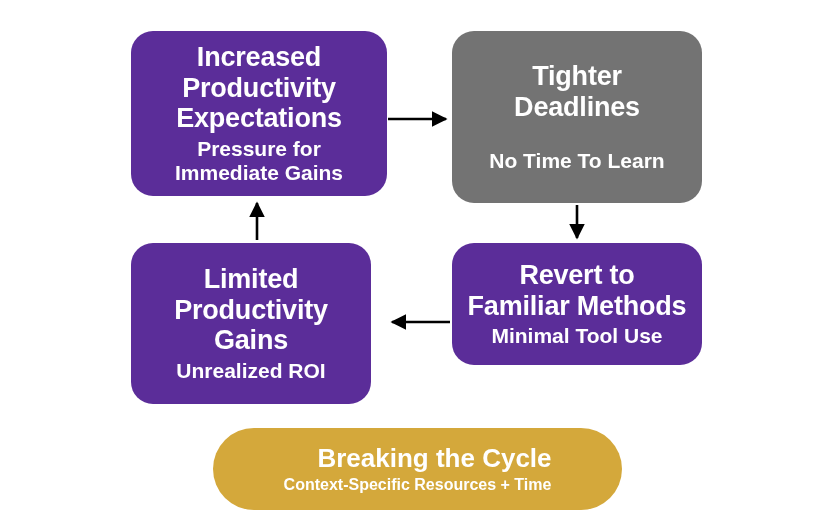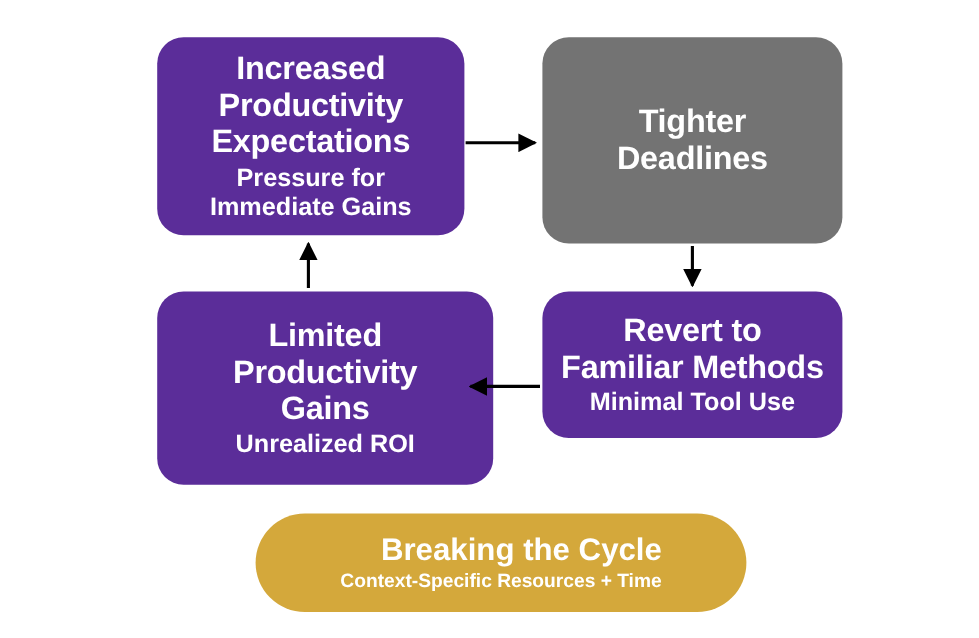--- a/index.html
+++ b/index.html
@@ -44,21 +44,21 @@
     font-size: 21px;
     font-weight: bold;
     line-height: 1.14;
     margin-top: 3px;
     white-space: pre-line;
   }
 
   #node-expectations { left: 131px; top: 31px;  width: 256px; height: 165px; }
   #node-deadlines    { left: 452px; top: 31px;  width: 250px; height: 172px; }
   #node-revert       { left: 452px; top: 243px; width: 250px; height: 122px; }
-  #node-limited      { left: 131px; top: 243px; width: 280px; height: 161px; }
+  #node-limited      { left: 131px; top: 243px; width: 240px; height: 161px; }
 
   
   #banner {
     position: absolute;
     left: 213px;
     top: 428px;
     width: 409px;
     height: 82px;
     border-radius: 41px;
     display: flex;
@@ -101,20 +101,21 @@
     <div class="title">Increased
 Productivity
 Expectations</div>
     <div class="sub">Pressure for
 Immediate Gains</div>
   </div>
 
   <div class="node" id="node-deadlines" style="background: #737373; color: rgb(255, 255, 255); gap: 24px;">
     <div class="title">Tighter
 Deadlines</div>
+    <div class="sub">No Time To Learn</div>
   </div>
 
   <div class="node" id="node-revert" style="background: rgb(91, 45, 153); color: rgb(255, 255, 255);">
     <div class="title">Revert to
 Familiar Methods</div>
     <div class="sub">Minimal Tool Use</div>
   </div>
 
   <div class="node" id="node-limited" style="background: rgb(91, 45, 153); color: rgb(255, 255, 255);">
     <div class="title">Limited

